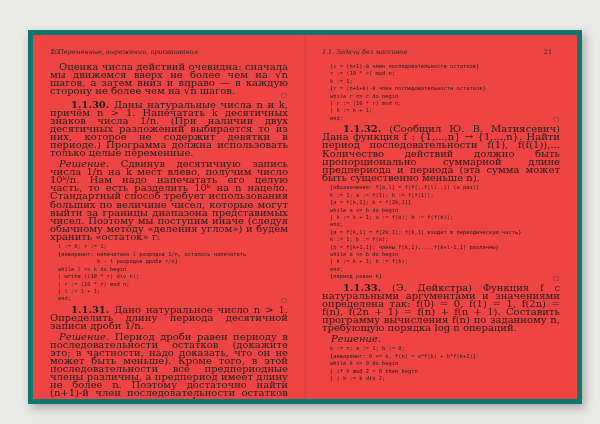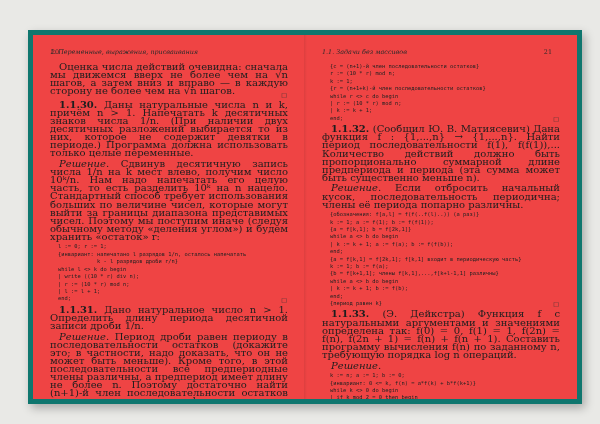--- a/index.html
+++ b/index.html
@@ -19,21 +19,21 @@
     position:absolute;left:271px;top:0;width:3px;height:100%;
     background:linear-gradient(to right,rgba(0,0,0,.08),rgba(0,0,0,0));
   }
   .page{flex:1 1 50%;padding:13px 17px 10px 17px;box-sizing:border-box;overflow:hidden;position:relative;}
   .hdr{position:relative;height:9px;margin-bottom:6px;font-size:6.4px;line-height:9px;}
   .hdr .pnum{position:absolute;top:0;font-style:normal;color:#2a2a2a;}
   .hdr-l .pnum{left:1px;}
   .hdr-r .pnum{right:8px;}
   .hdr .rtitle{display:block;font-style:italic;color:#2a2a2a;}
   .par{margin:0 0 2.5px 0;font-size:10px;line-height:8.1px;text-align:justify;text-indent:9px;}
-  .num{font-weight:bold;}
+  .num{font-weight:bold;margin-left:12px;}
   .sol{font-style:italic;}
   .code{
     font-family:"DejaVu Sans Mono","Liberation Mono",monospace;
     font-size:5.4px;line-height:7.4px;white-space:pre;
     margin:2px 0 0 8px;color:#222;
   }
   .qed{text-align:right;font-size:6px;line-height:7px;height:7px;margin:-7px 1px 3px 0;color:#333;}
 </style>
 </head>
 <body>
@@ -88,21 +88,20 @@
 k := 1;
 {r = (n+1+k)-й член последовательности остатков}
 while r &lt;&gt; c do begin
 | r := (10 * r) mod n;
 | k := k + 1;
 end;</div>
     <div class="qed">□</div>
 
     <p class="par"><b class="num">1.1.32.</b> <span>(Сообщил Ю. В. Матиясевич) Дана функция f : {1,...,n} → {1,...,n}. Найти период последовательности f(1), f(f(1)),... Количество действий должно быть пропорционально суммарной длине предпериода и периода (эта сумма может быть существенно меньше n).</span></p>
 
-    <p class="par"><span class="sol">Решение.</span> <span>Если отбросить начальный кусок, последовательность периодична; члены её периода попарно различны.</span></p>
 
     <div class="code">{обозначения: f[a,l] = f(f(..f(l)..)) (a раз)}
 k := 1; a := f(1); b := f(f(1));
 {a = f[k,1]; b = f[2k,1]}
 while a &lt;&gt; b do begin
 | k := k + 1; a := f(a); b := f(f(b));
 end;
 {a = f[k,1] = f[2k,1]; f[k,1] входит в периодическую часть}
 k := 1; b := f(a);
 {b = f[k+1,1]; члены f[k,1],...,f[k+l-1,1] различны}

